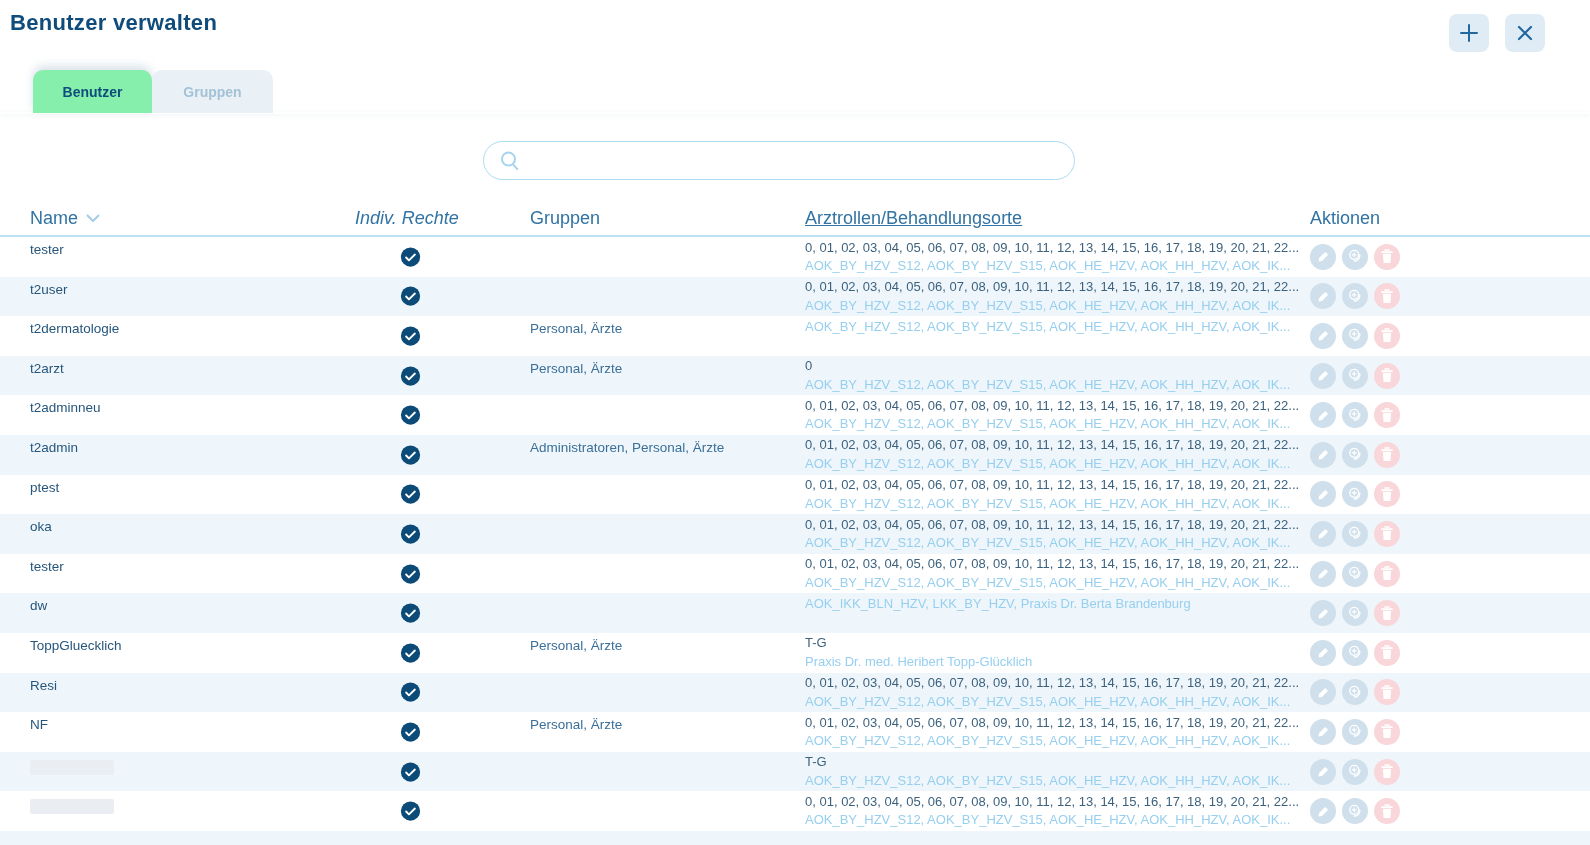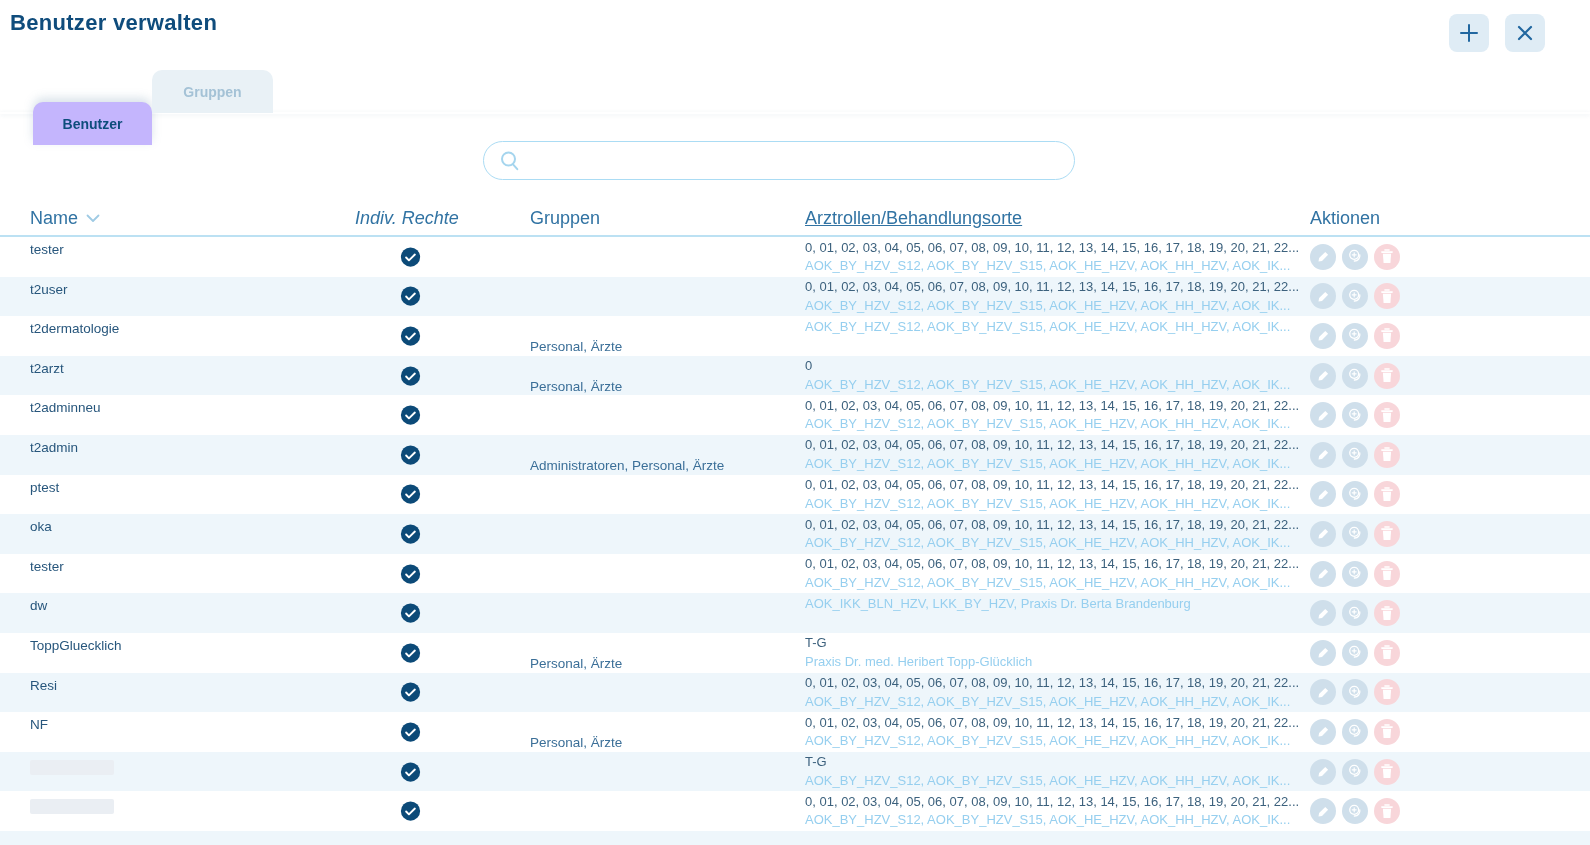--- a/index.html
+++ b/index.html
@@ -12,22 +12,22 @@
   .hbtn{position:absolute;top:14px;width:40px;height:38px;background:#dfecf5;border:none;
         border-radius:8px;display:flex;align-items:center;justify-content:center;cursor:pointer;padding:0;}
   .hbtn svg{display:block;}
   .btn-add{left:1449px;}
   .btn-close{left:1505px;}
 
   
   .tabs{position:absolute;left:33px;top:70px;display:flex;z-index:2;}
   .tab{width:119px;height:43px;display:flex;align-items:center;justify-content:center;
        font-size:14px;border-radius:10px 10px 0 0;cursor:pointer;}
-  .tab.active{background:#c4b5fd;color:#0e4d7c;font-weight:700;
-              box-shadow:0 -4px 10px rgba(120,150,175,.28);margin-top:32px;}
+  .tab.active{background:#86efac;color:#0e4d7c;font-weight:700;
+              box-shadow:0 -4px 10px rgba(120,150,175,.28);}
   .tab.inactive{background:#e9f1f6;color:#a4c2d6;font-weight:600;width:121px;}
   .panel-edge{position:absolute;left:0;top:112px;width:1590px;height:2px;background:#fff;
               box-shadow:0 1px 4px rgba(140,165,185,.18);z-index:1;}
 
   
   .search{position:absolute;left:483px;top:141px;width:592px;height:39px;background:#fff;
           border:1px solid #abdcf4;border-radius:20px;box-sizing:border-box;}
   .search svg{position:absolute;left:15px;top:8px;}
   .search input{position:absolute;left:46px;top:2px;width:530px;height:33px;border:none;outline:none;
                 background:transparent;font-size:15px;color:#27567c;font-family:inherit;}
@@ -45,21 +45,21 @@
 
   
   .tbody{position:absolute;left:0;top:237px;width:1590px;}
   .row{position:relative;height:39.6px;background:#fff;}
   .row.alt{background:#eef6fb;}
   .cell-name{position:absolute;left:30px;top:5px;font-size:13.5px;color:#27567c;white-space:nowrap;text-align:right;}
   .redact-box{display:none;position:absolute;left:30px;top:8px;width:84px;height:15px;
               background:#eaeef3;border-radius:2px;}
   .row.redacted .redact-box{display:block;}
   .check{position:absolute;left:400px;top:50%;transform:translateY(-50%);width:21px;height:21px;}
-  .cell-gruppen{position:absolute;left:530px;top:23px;font-size:13.5px;color:#3b6f98;white-space:nowrap;}
+  .cell-gruppen{position:absolute;left:530px;top:5px;font-size:13.5px;color:#3b6f98;white-space:nowrap;}
   .cell-arzt{position:absolute;left:805px;top:1.5px;max-width:500px;overflow:hidden;}
   .arzt1{font-size:13px;color:#3c617d;line-height:18.5px;white-space:nowrap;}
   .arzt2{font-size:13px;color:#96cfef;line-height:18.5px;white-space:nowrap;}
   .actions{position:absolute;left:1310px;top:50%;transform:translateY(-50%);display:flex;gap:6px;}
   .act{width:26px;height:26px;border-radius:50%;border:none;padding:0;cursor:pointer;
        display:flex;align-items:center;justify-content:center;}
   .act.blue{background:#cfdfeb;}
   .act.pink{background:#f8d6da;}
   .next-row-sliver{position:relative;height:15px;background:#eef6fb;}
 </style>

